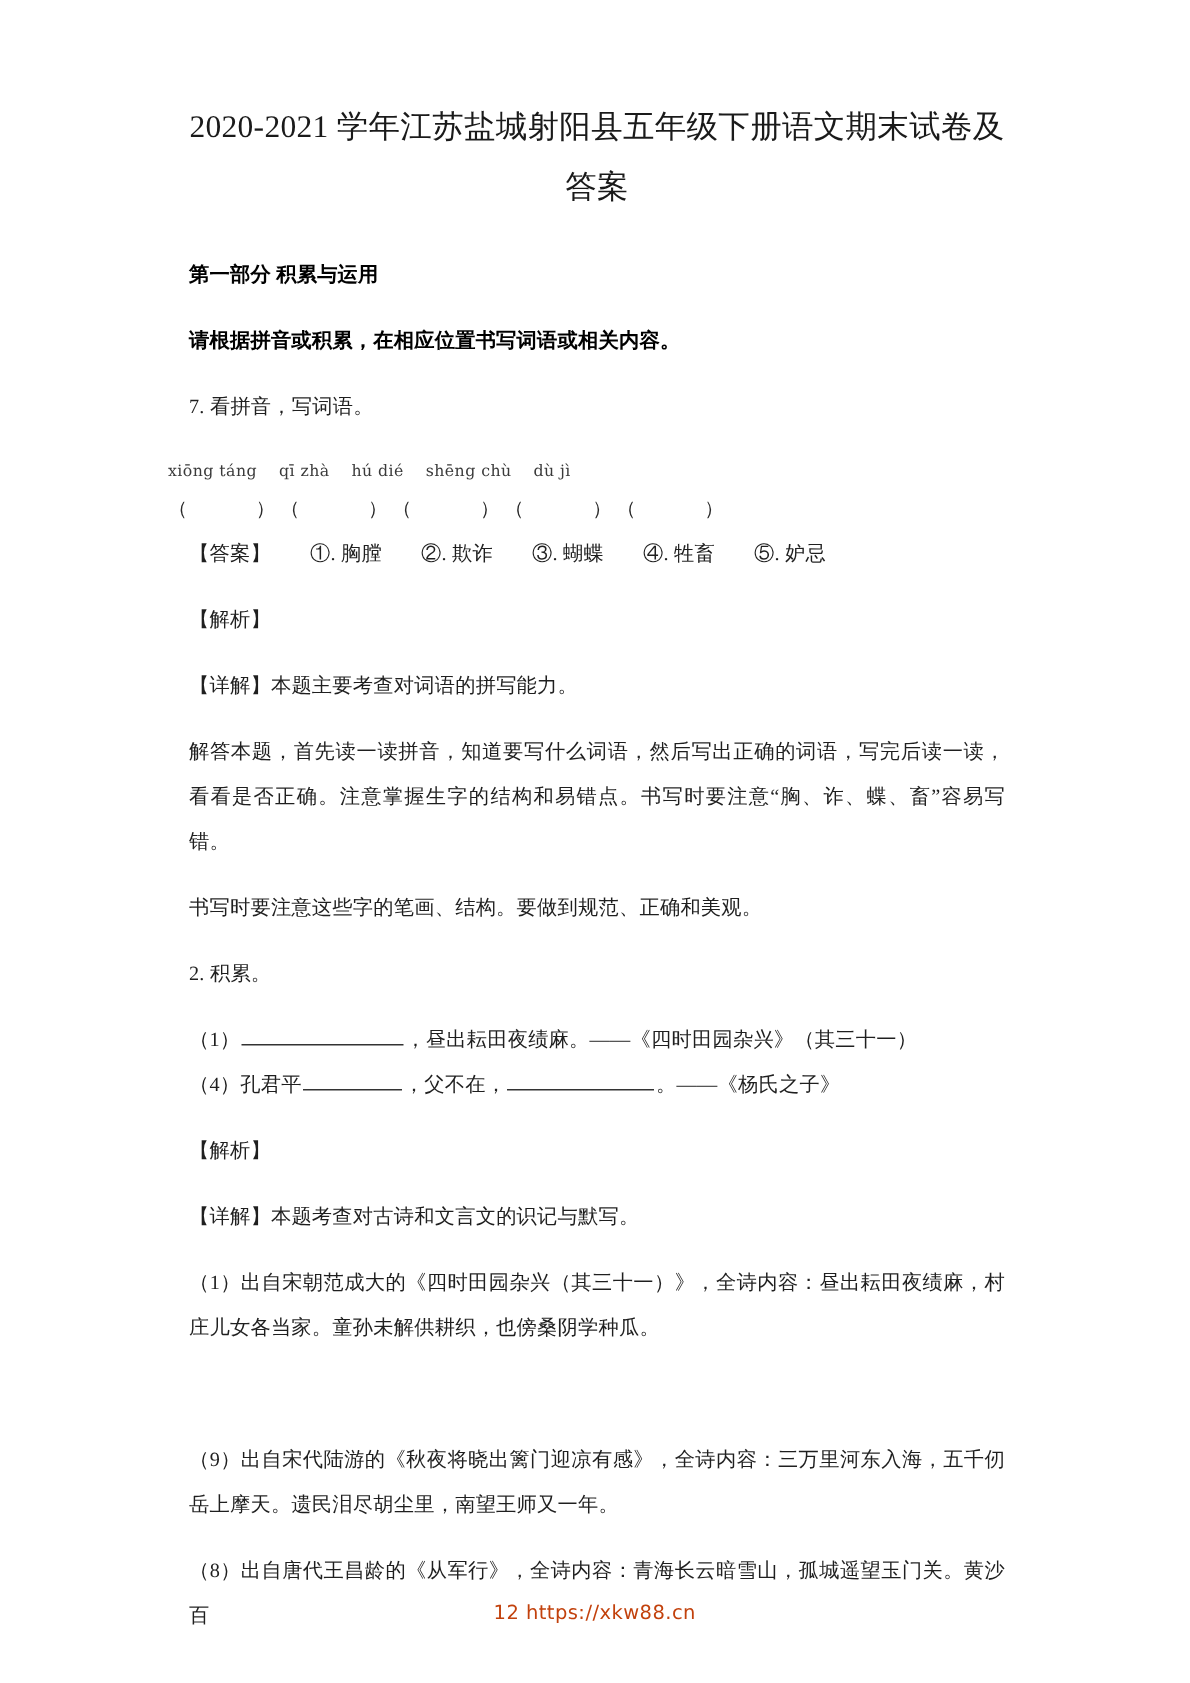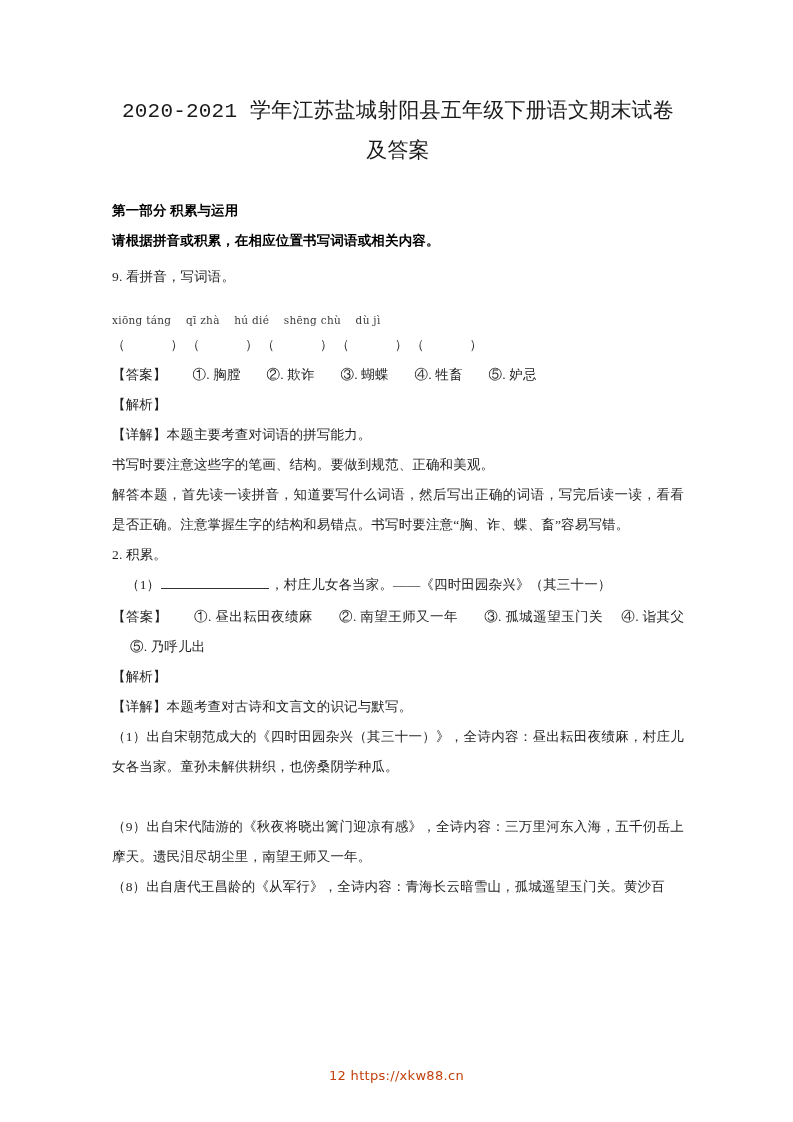--- a/index.html
+++ b/index.html
@@ -27,36 +27,36 @@
 
   .content {
     position: absolute;
     left: 112px;
     top: 0;
     width: 572px;
   }
 
   
   .doc-title {
-    margin: 0;
-    padding-top: 92px;
+    margin: 12px;
+    padding-top: 52px;
     font-size: 21px;
     line-height: 40px;
     font-weight: normal;
     text-align: center;
     letter-spacing: 0.2px;
     color: #1a1a1a;
-    font-family: Liberation Mono, monospace;
+    font-family: Liberation Serif, serif;
   }
 
   
   .p {
     font-size: 13.5px;
     line-height: 30px;
-    margin: 0;
+    margin: 14px;
     color: #1f1f1f;
     text-align: justify;
     text-justify: inter-ideograph;
     letter-spacing: 0.15px;
   }
   .p.bold { font-weight: bold; color: #000; }
 
   .section-head {
     margin-top: 24px;
   }
@@ -131,42 +131,42 @@
 
 <div class="page">
 
   <div class="content">
 
     <h1 class="doc-title">2020-2021 学年江苏盐城射阳县五年级下册语文期末试卷及答案</h1>
 
     <p class="p bold section-head">第一部分    积累与运用</p>
     <p class="p bold">请根据拼音或积累，在相应位置书写词语或相关内容。</p>
 
-    <p class="p q-head">9.  看拼音，写词语。</p>
+    <p class="p q-head">7.  看拼音，写词语。</p>
 
     <div class="pinyin-row">xiōng táng    qī zhà    hú dié    shēng chù    dù jì</div>
     <div class="paren-row">（              ） （              ） （              ） （              ） （              ）</div>
 
     <p class="p ans-line"><span class="label">【答案】</span><span class="gap-lg"></span><span class="ans-item">①. 胸膛</span><span class="gap-lg"></span><span class="ans-item">②. 欺诈</span><span class="gap-lg"></span><span class="ans-item">③. 蝴蝶</span><span class="gap-lg"></span><span class="ans-item">④. 牲畜</span><span class="gap-lg"></span><span class="ans-item">⑤. 妒忌</span></p>
 
     <p class="p">【解析】</p>
 
     <p class="p"><span>【详解】</span><span>本题主要考查对词语的拼写能力。</span></p>
 
+    <p class="p">解答本题，首先读一读拼音，知道要写什么词语，然后写出正确的词语，写完后读一读，看看是否正确。注意掌握生字的结构和易错点。书写时要注意“胸、诈、蝶、畜”容易写错。</p>
     <p class="p">书写时要注意这些字的笔画、结构。要做到规范、正确和美观。</p>
-    <p class="p">解答本题，首先读一读拼音，知道要写什么词语，然后写出正确的词语，写完后读一读，看看是否正确。注意掌握生字的结构和易错点。书写时要注意“胸、诈、蝶、畜”容易写错。</p>
 
     <p class="p">2.  积累。</p>
 
-    <p class="sub-item"><span>（1）</span><span class="blank blank-w1"></span><span>，村庄儿女各当家。——《四时田园杂兴》（其三十一）</span></p>
+    <p class="sub-item"><span>（1）</span><span class="blank blank-w1"></span><span>，昼出耘田夜绩麻。——《四时田园杂兴》（其三十一）</span></p>
 
 
 
+    <p class="sub-item"><span>（4）</span><span>孔君平</span><span class="blank blank-w4"></span><span>，父不在，</span><span class="blank blank-w5"></span><span>。——《杨氏之子》</span></p>
 
-    <p class="p ans-line"><span class="label">【答案】</span><span class="gap-lg"></span><span class="ans-item">①. 昼出耘田夜绩麻</span><span class="gap-lg"></span><span class="ans-item">②. 南望王师又一年</span><span class="gap-lg"></span><span class="ans-item">③. 孤城遥望玉门关</span><span class="gap-md"></span><span class="ans-item">④. 诣其父</span><span class="gap-md"></span><span class="ans-item">⑤. 乃呼儿出</span></p>
 
     <p class="p">【解析】</p>
 
     <p class="p"><span>【详解】</span><span>本题考查对古诗和文言文的识记与默写。</span></p>
 
     <p class="p">（1）出自宋朝范成大的《四时田园杂兴（其三十一）》，全诗内容：昼出耘田夜绩麻，村庄儿女各当家。童孙未解供耕织，也傍桑阴学种瓜。</p>
     <div class="spacer-line"></div>
     <p class="p">（9）出自宋代陆游的《秋夜将晓出篱门迎凉有感》，全诗内容：三万里河东入海，五千仞岳上摩天。遗民泪尽胡尘里，南望王师又一年。</p>
     <p class="p">（8）出自唐代王昌龄的《从军行》，全诗内容：青海长云暗雪山，孤城遥望玉门关。黄沙百</p>
 

